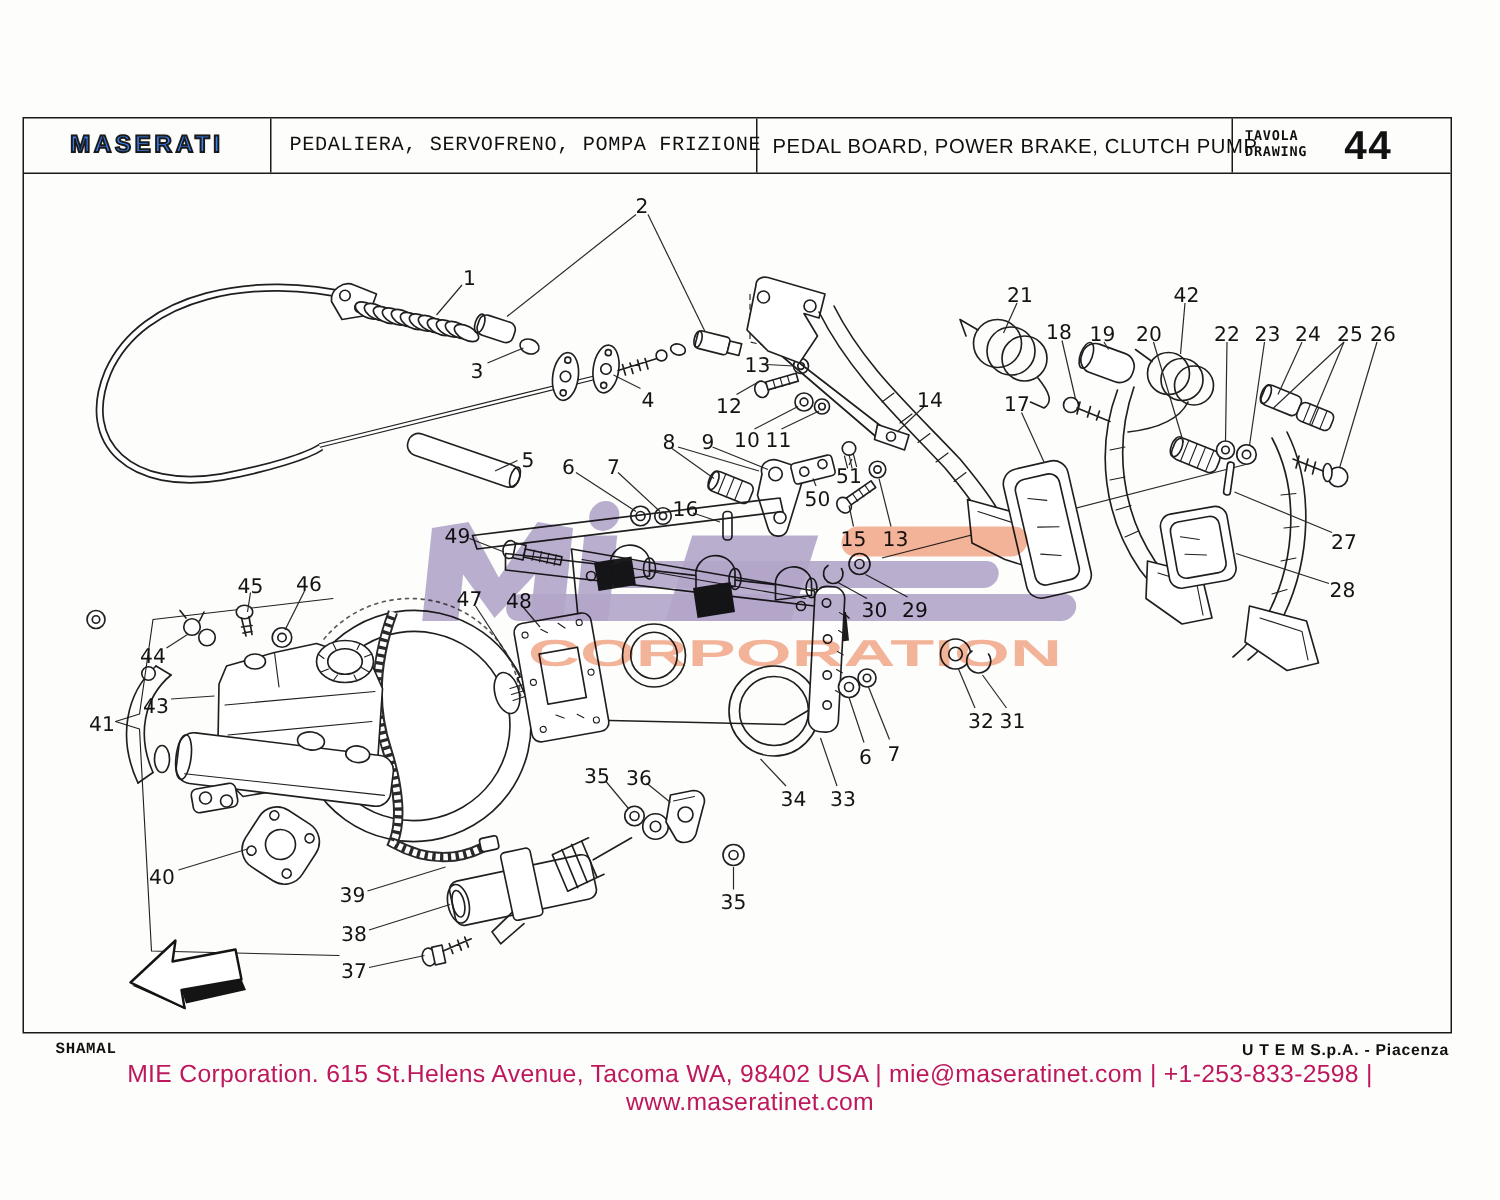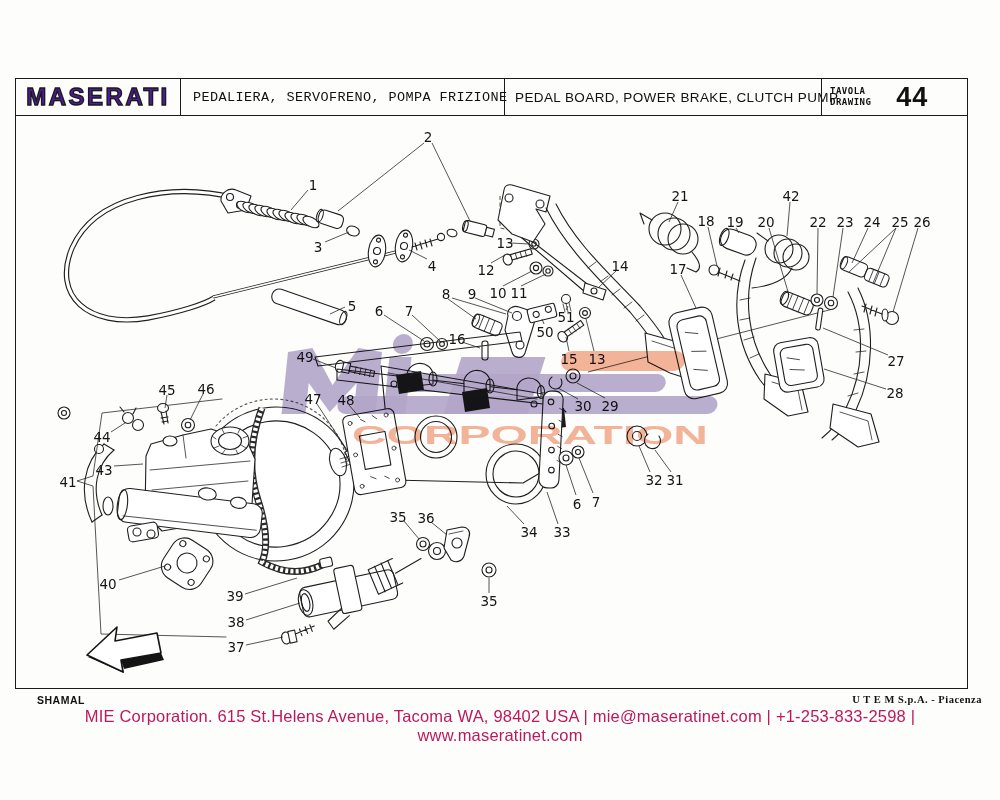--- a/index.html
+++ b/index.html
@@ -7,29 +7,29 @@
         font-family:"Liberation Sans",sans-serif;color:#111;}
   .frame{position:absolute;left:15px;top:78px;width:953px;height:611px;
          border:1.6px solid #1a1a1a;box-sizing:border-box;background:transparent;}
   .hdr{position:absolute;left:0;top:0;width:100%;height:37px;border-bottom:1.5px solid #1a1a1a;
        display:flex;box-sizing:border-box;}
   .hcell{height:100%;display:flex;align-items:center;box-sizing:border-box;}
   .c-logo{width:165px;border-right:1.5px solid #1a1a1a;justify-content:center;}
   .c-it{width:324px;border-right:1.5px solid #1a1a1a;padding-left:12px;font-family:Liberation Mono, monospace;}
   .c-en{width:317px;border-right:1.5px solid #1a1a1a;padding-left:10px;}
   .c-tav{flex:1;padding-left:8px;}
-  .logo-txt{font-size:24px;font-weight:700;letter-spacing:2.5px;color:#4c1d95;
+  .logo-txt{font-size:16px;font-weight:700;letter-spacing:2.5px;color:#3b82f6;
             -webkit-text-stroke:1.3px #1a1a1a;text-shadow:0 0 1px #1a1a1a;white-space:nowrap;}
   .title-txt{font-size:13.5px;letter-spacing:.4px;white-space:nowrap;}
   .tav-lbls{display:flex;flex-direction:column;justify-content:center;font-family:"DejaVu Sans Mono",monospace;
             font-size:9px;font-weight:700;line-height:11px;letter-spacing:.5px;}
   .tav-num{flex:1;text-align:center;font-size:27px;font-weight:700;letter-spacing:1px;padding-right:14px;}
-  .ft-left{position:absolute;left:37px;top:694px;font-family:Liberation Sans, sans-serif;
+  .ft-left{position:absolute;left:37px;top:694px;font-family:Liberation Mono, monospace;
            font-size:10.5px;font-weight:700;letter-spacing:.5px;}
-  .ft-right{position:absolute;right:18px;top:694px;font-family:Liberation Serif, serif;
+  .ft-right{position:absolute;right:34px;top:694px;font-family:Liberation Sans, sans-serif;
             font-size:10.5px;font-weight:700;letter-spacing:.5px;}
   .ft-contact{position:absolute;left:0;top:707px;width:1000px;text-align:center;
               font-size:16.5px;letter-spacing:.2px;color:#be185d;}
   svg.art{position:absolute;left:0;top:0;z-index:2;}
   .ln{fill:none;stroke:#1f1f1f;stroke-width:1.1;stroke-linecap:round;stroke-linejoin:round;}
   .wf{fill:#ffffff;}
   .dk{fill:#1c1c1c;stroke:none;}
   .thin{stroke-width:.75;}
   .lead{stroke:#2a2a2a;stroke-width:.8;fill:none;}
   .plbl{font-family:"DejaVu Sans",sans-serif;font-size:13.5px;fill:#141414;text-anchor:middle;}

